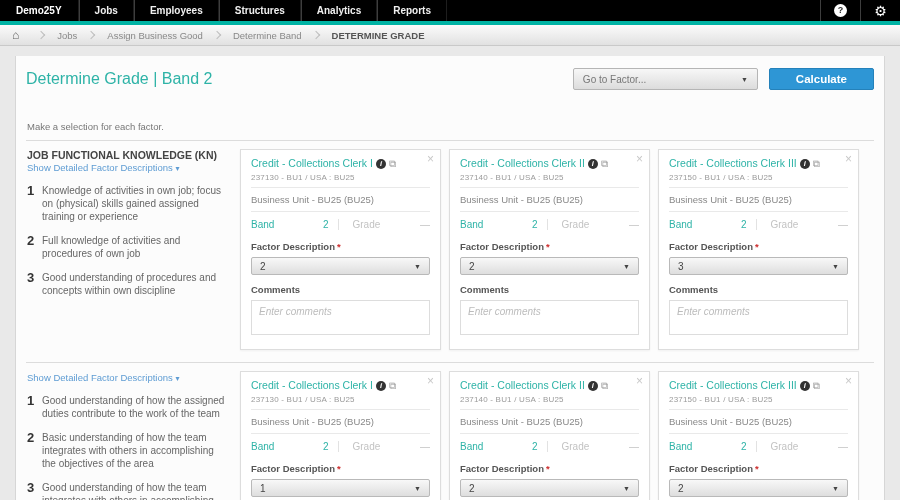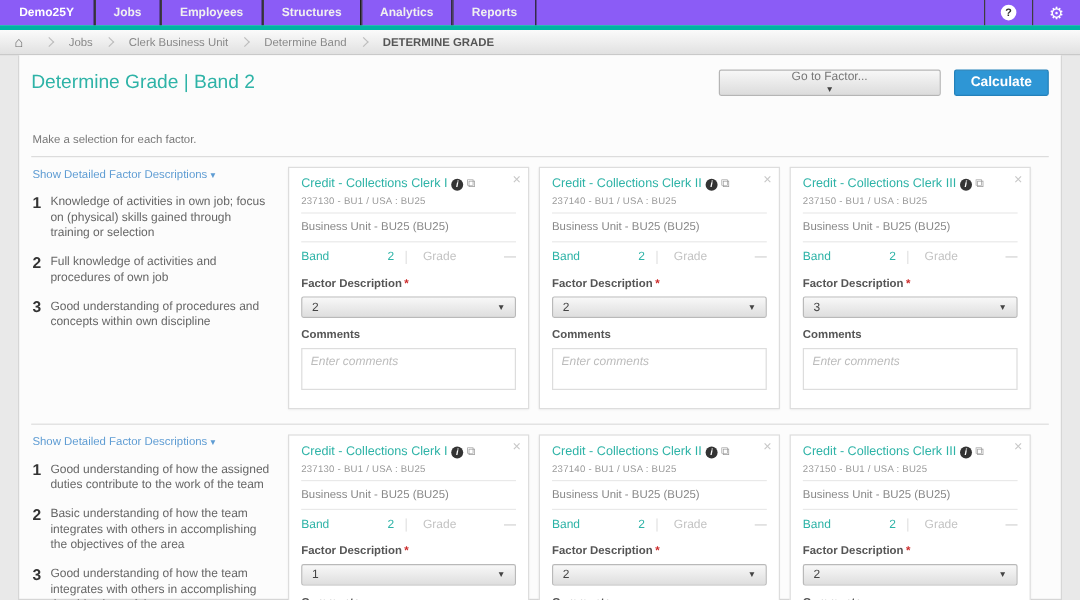--- a/index.html
+++ b/index.html
@@ -1,42 +1,42 @@
 <!DOCTYPE html>
 <html><head>
 <meta charset="utf-8">
 <style>
   * { margin:0; padding:0; box-sizing:border-box; }
   html,body { width:900px; height:500px; overflow:hidden; }
   body { background:#e9e9e9; font-family:"Liberation Sans", sans-serif; }
 
   
-  .topnav { height:21px; background:#8b5cf6; display:flex; align-items:stretch; }
+  .topnav { height:21px; background:#000000; display:flex; align-items:stretch; }
   .nav-brand { color:#fff; font-weight:bold; font-size:10px; padding:0 16px; display:flex; align-items:center; border-right:1px solid #1e1e1e; }
   .nav-item { color:#f0f0f0; font-weight:bold; font-size:10px; padding:0 15px; display:flex; align-items:center; border-left:1px solid #3e3e3e; border-right:1px solid #1e1e1e; cursor:pointer; }
   .nav-spacer { flex:1; }
   .nav-iconbtn { width:40px; display:flex; align-items:center; justify-content:center; border-left:1px solid #3e3e3e; cursor:pointer; }
   .help-circle { width:13px; height:13px; background:#fff; color:#2d2d2d; border-radius:50%; font-size:9px; font-weight:bold; line-height:13px; text-align:center; }
   .gear { color:#fff; font-size:14px; line-height:1; }
   .accent-bar { height:4px; background:#00b3a4; }
 
   
   .breadcrumb { height:21px; background:linear-gradient(#fbfbfb,#e1e1e1); border-bottom:1px solid #c9c9c9; display:flex; align-items:center; font-size:9.5px; color:#888; }
   .home { padding:0 12px 0 12px; color:#666; font-size:12px; line-height:1; cursor:pointer; }
   .crumb { padding:0 4px; cursor:pointer; white-space:nowrap; }
   .crumb.active { font-weight:bold; color:#555; cursor:default; }
   .crumb-sep { width:6px; height:6px; border-top:1px solid #bdbdbd; border-right:1px solid #bdbdbd; transform:rotate(45deg); margin:0 9px 0 7px; flex:none; }
 
   
   .content { margin:0 15px; background:#fcfcfc; border:1px solid #d6d6d6; border-top:none; height:454px; }
-  .page-header { display:flex; align-items:center; padding:12px 10px 4px 10px; }
+  .page-header { display:flex; align-items:center; padding:12px 10px 4px 10px;margin-top:10px; }
   .page-title { color:#2eb3a7; font-size:16px; font-weight:normal; flex:1; }
-  .goto-select { width:185px; height:22px; background:linear-gradient(#f7f7f7,#dcdcdc); border:1px solid #b5b5b5; border-radius:2px; display:flex; align-items:center; justify-content:space-between; padding:0 9px; font-size:10px; color:#777; margin-right:11px; cursor:pointer;flex-direction:column; }
+  .goto-select { width:185px; height:22px; background:linear-gradient(#f7f7f7,#dcdcdc); border:1px solid #b5b5b5; border-radius:2px; display:flex; align-items:center; justify-content:space-between; padding:0 9px; font-size:10px; color:#777; margin-right:11px; cursor:pointer; }
   .sel-arrow { font-size:7px; color:#444; }
-  .calc-btn { background:#2e96d5; border:1px solid #2481ba; color:#fff; font-weight:bold; font-size:11.5px; padding:4px 13px; border-radius:2px; cursor:pointer; font-family:inherit; }
+  .calc-btn { background:#2e96d5; border:1px solid #2481ba; color:#fff; font-weight:bold; font-size:11.5px; padding:4px 26px; border-radius:2px; cursor:pointer; font-family:inherit; }
   .instruction { font-size:9.5px; color:#777; padding:6px 11px 8px;margin-top:21px; }
 
   
   .section { display:flex; padding:8px 10px 12px 11px; }
   .section-divider { border-top:1px solid #dcdcdc; margin:0 10px; }
   .factor-col { width:213px; flex:none; padding-right:12px; }
   .factor-heading { font-size:10.5px; font-weight:bold; color:#444; }
   .factor-link { font-size:9.5px; color:#5e9cd3; margin-top:1px; cursor:pointer; }
   .factor-link .chev { font-size:8px; }
   .level { display:flex; margin-top:11px; }
@@ -80,45 +80,46 @@
       <span class="gear">⚙</span>
     </div>
 </div>
 <div class="accent-bar"></div>
 
 <div class="breadcrumb">
   <span class="home">⌂</span>
   <span class="crumb-sep"></span>
   <span class="crumb">Jobs</span>
   <span class="crumb-sep"></span>
-  <span class="crumb">Clerk Business Unit</span>
+  <span class="crumb">Assign Business Good</span>
   <span class="crumb-sep"></span>
   <span class="crumb">Determine Band</span>
   <span class="crumb-sep"></span>
   <span class="crumb active">DETERMINE GRADE</span>
 </div>
 
 <div class="content">
   <div class="page-header">
     <h1 class="page-title">Determine Grade | Band 2</h1>
     <div class="goto-select">
       <span>Go to Factor...</span>
       <span class="sel-arrow">▼</span>
     </div>
     <button class="calc-btn">Calculate</button>
   </div>
   <div class="instruction">Make a selection for each factor.</div>
 
   <div class="section-divider"></div>
   <div class="section">
     <div class="factor-col">
+      <div class="factor-heading">JOB FUNCTIONAL KNOWLEDGE (KN)</div>
       <div class="factor-link"><span>Show Detailed Factor Descriptions</span> <span class="chev">▾</span></div>
       <div class="level">
           <span class="level-num">1</span>
-          <span class="level-text">Knowledge of activities in own job; focus on (physical) skills gained through training or selection</span>
+          <span class="level-text">Knowledge of activities in own job; focus on (physical) skills gained assigned training or experience</span>
         </div>
       <div class="level">
           <span class="level-num">2</span>
           <span class="level-text">Full knowledge of activities and procedures of own job</span>
         </div>
       <div class="level">
           <span class="level-num">3</span>
           <span class="level-text">Good understanding of procedures and concepts within own discipline</span>
         </div>
     </div>

